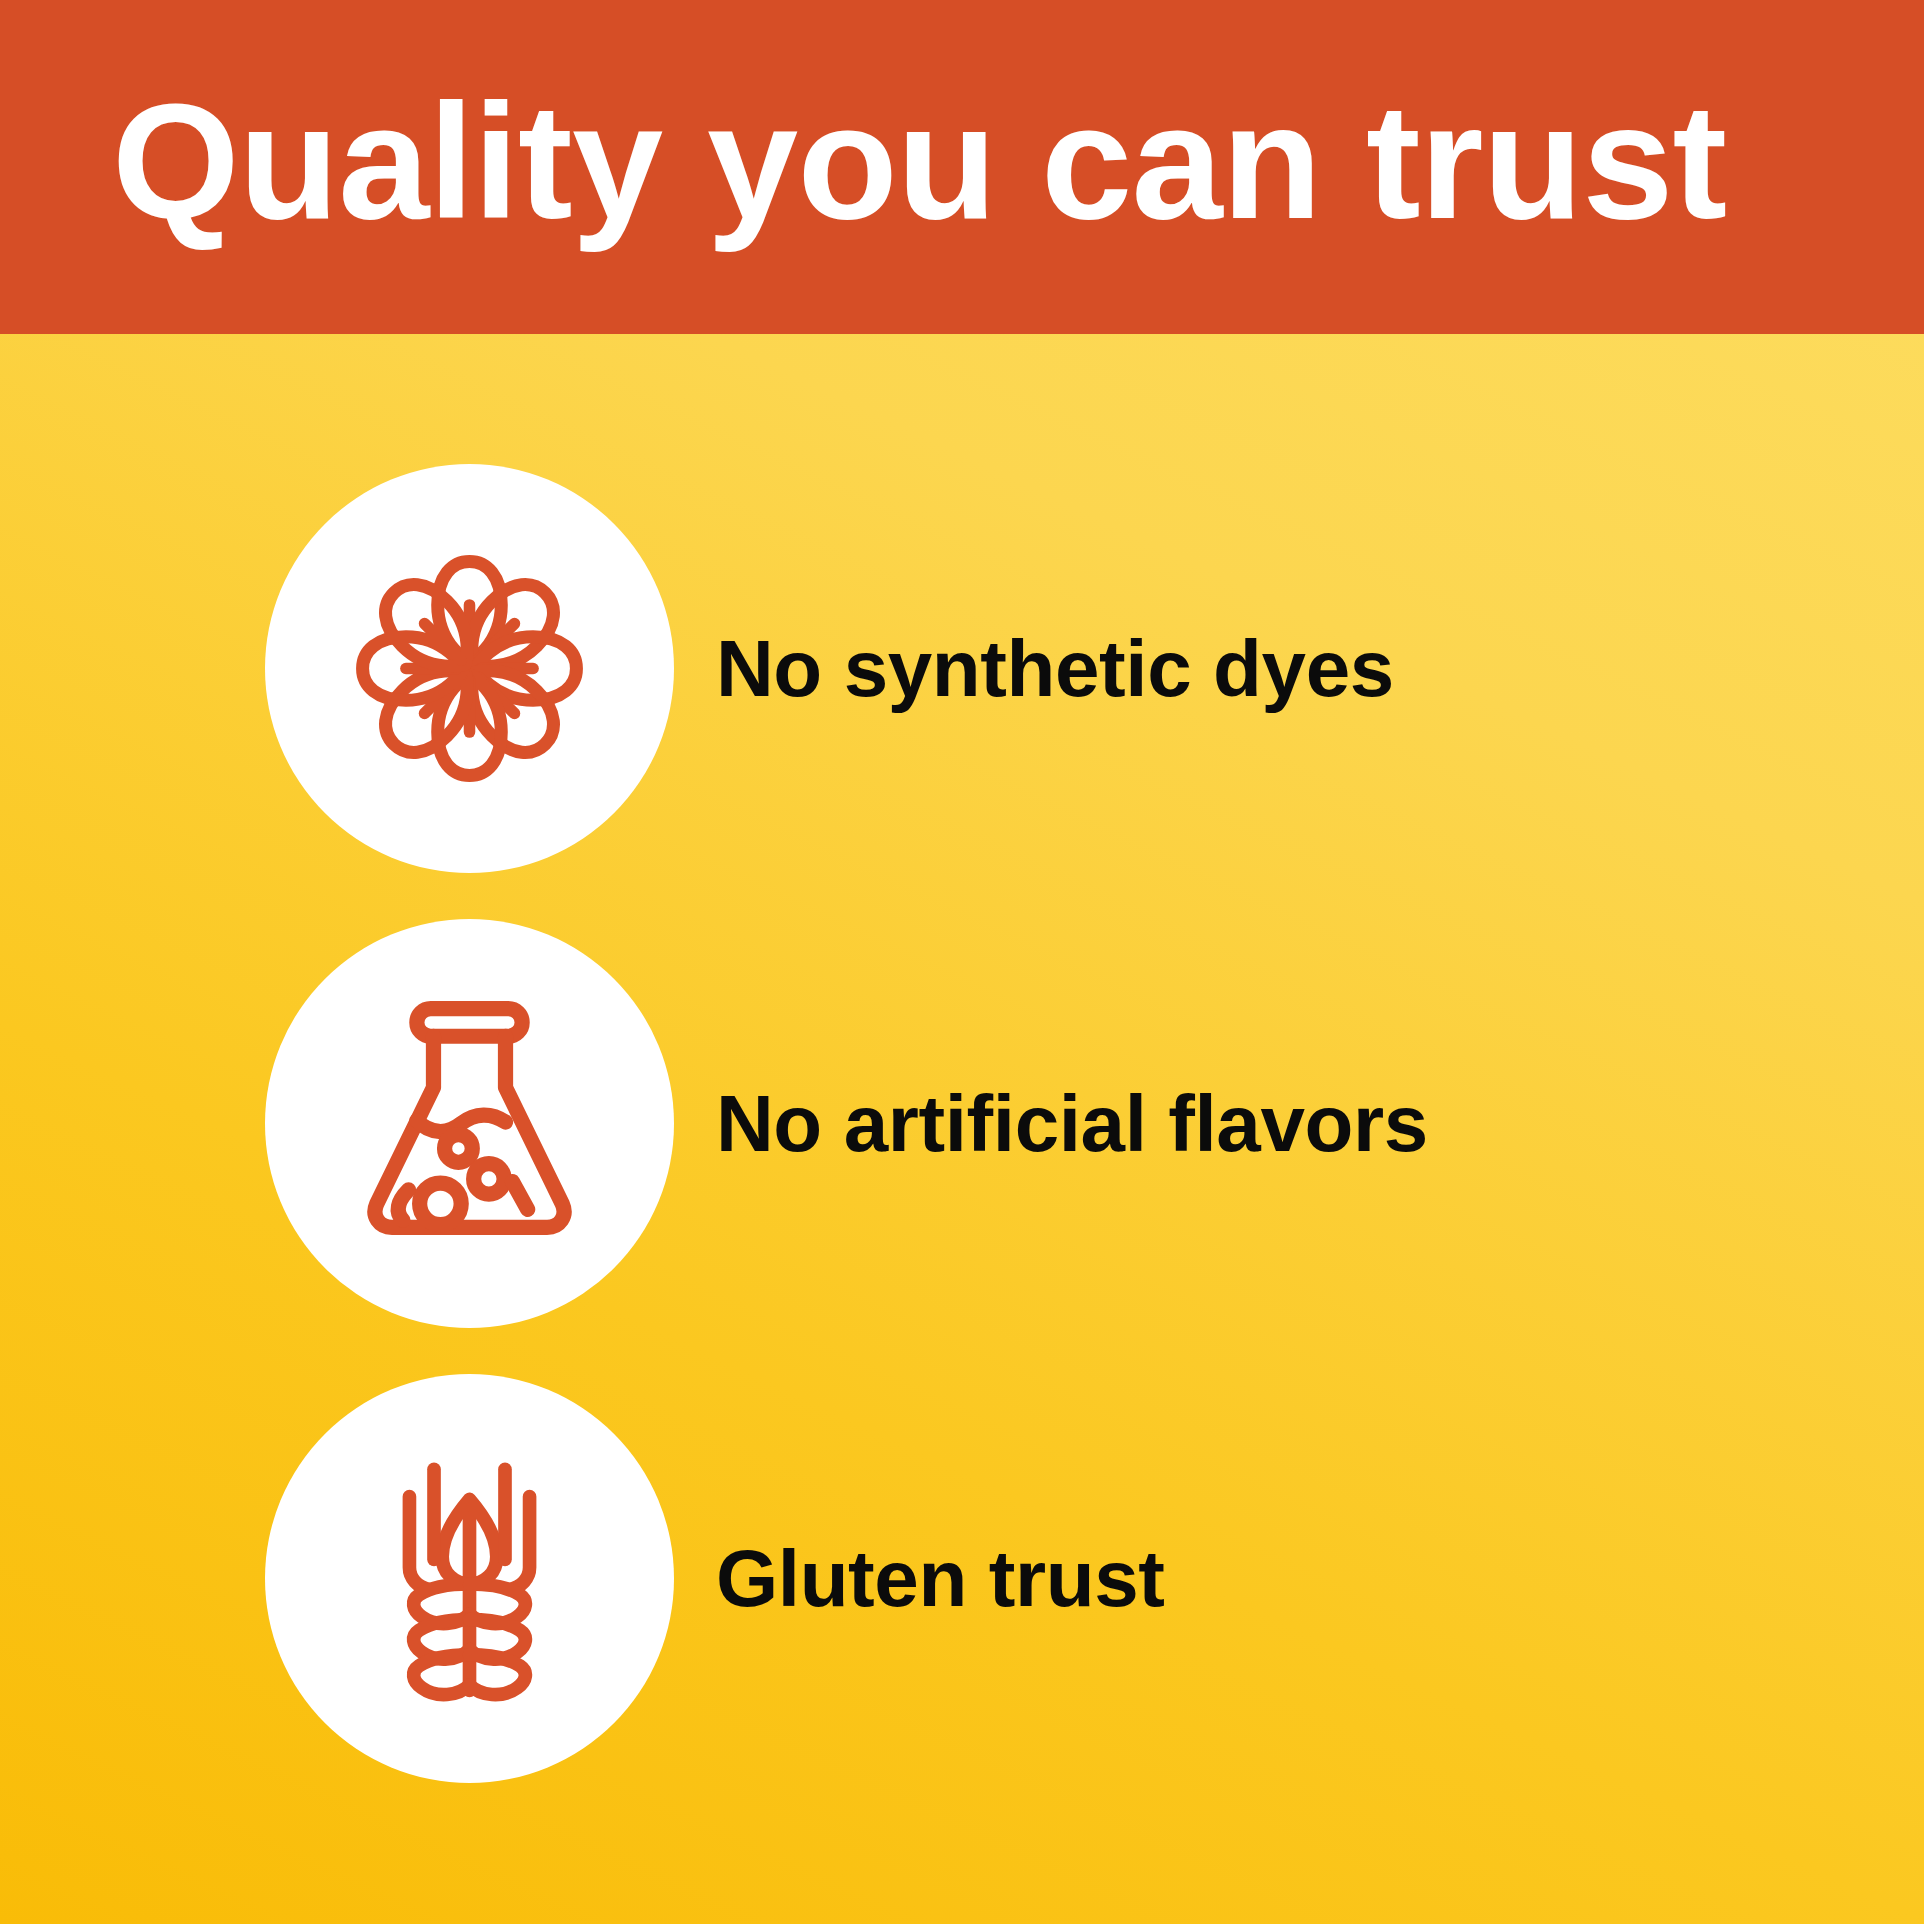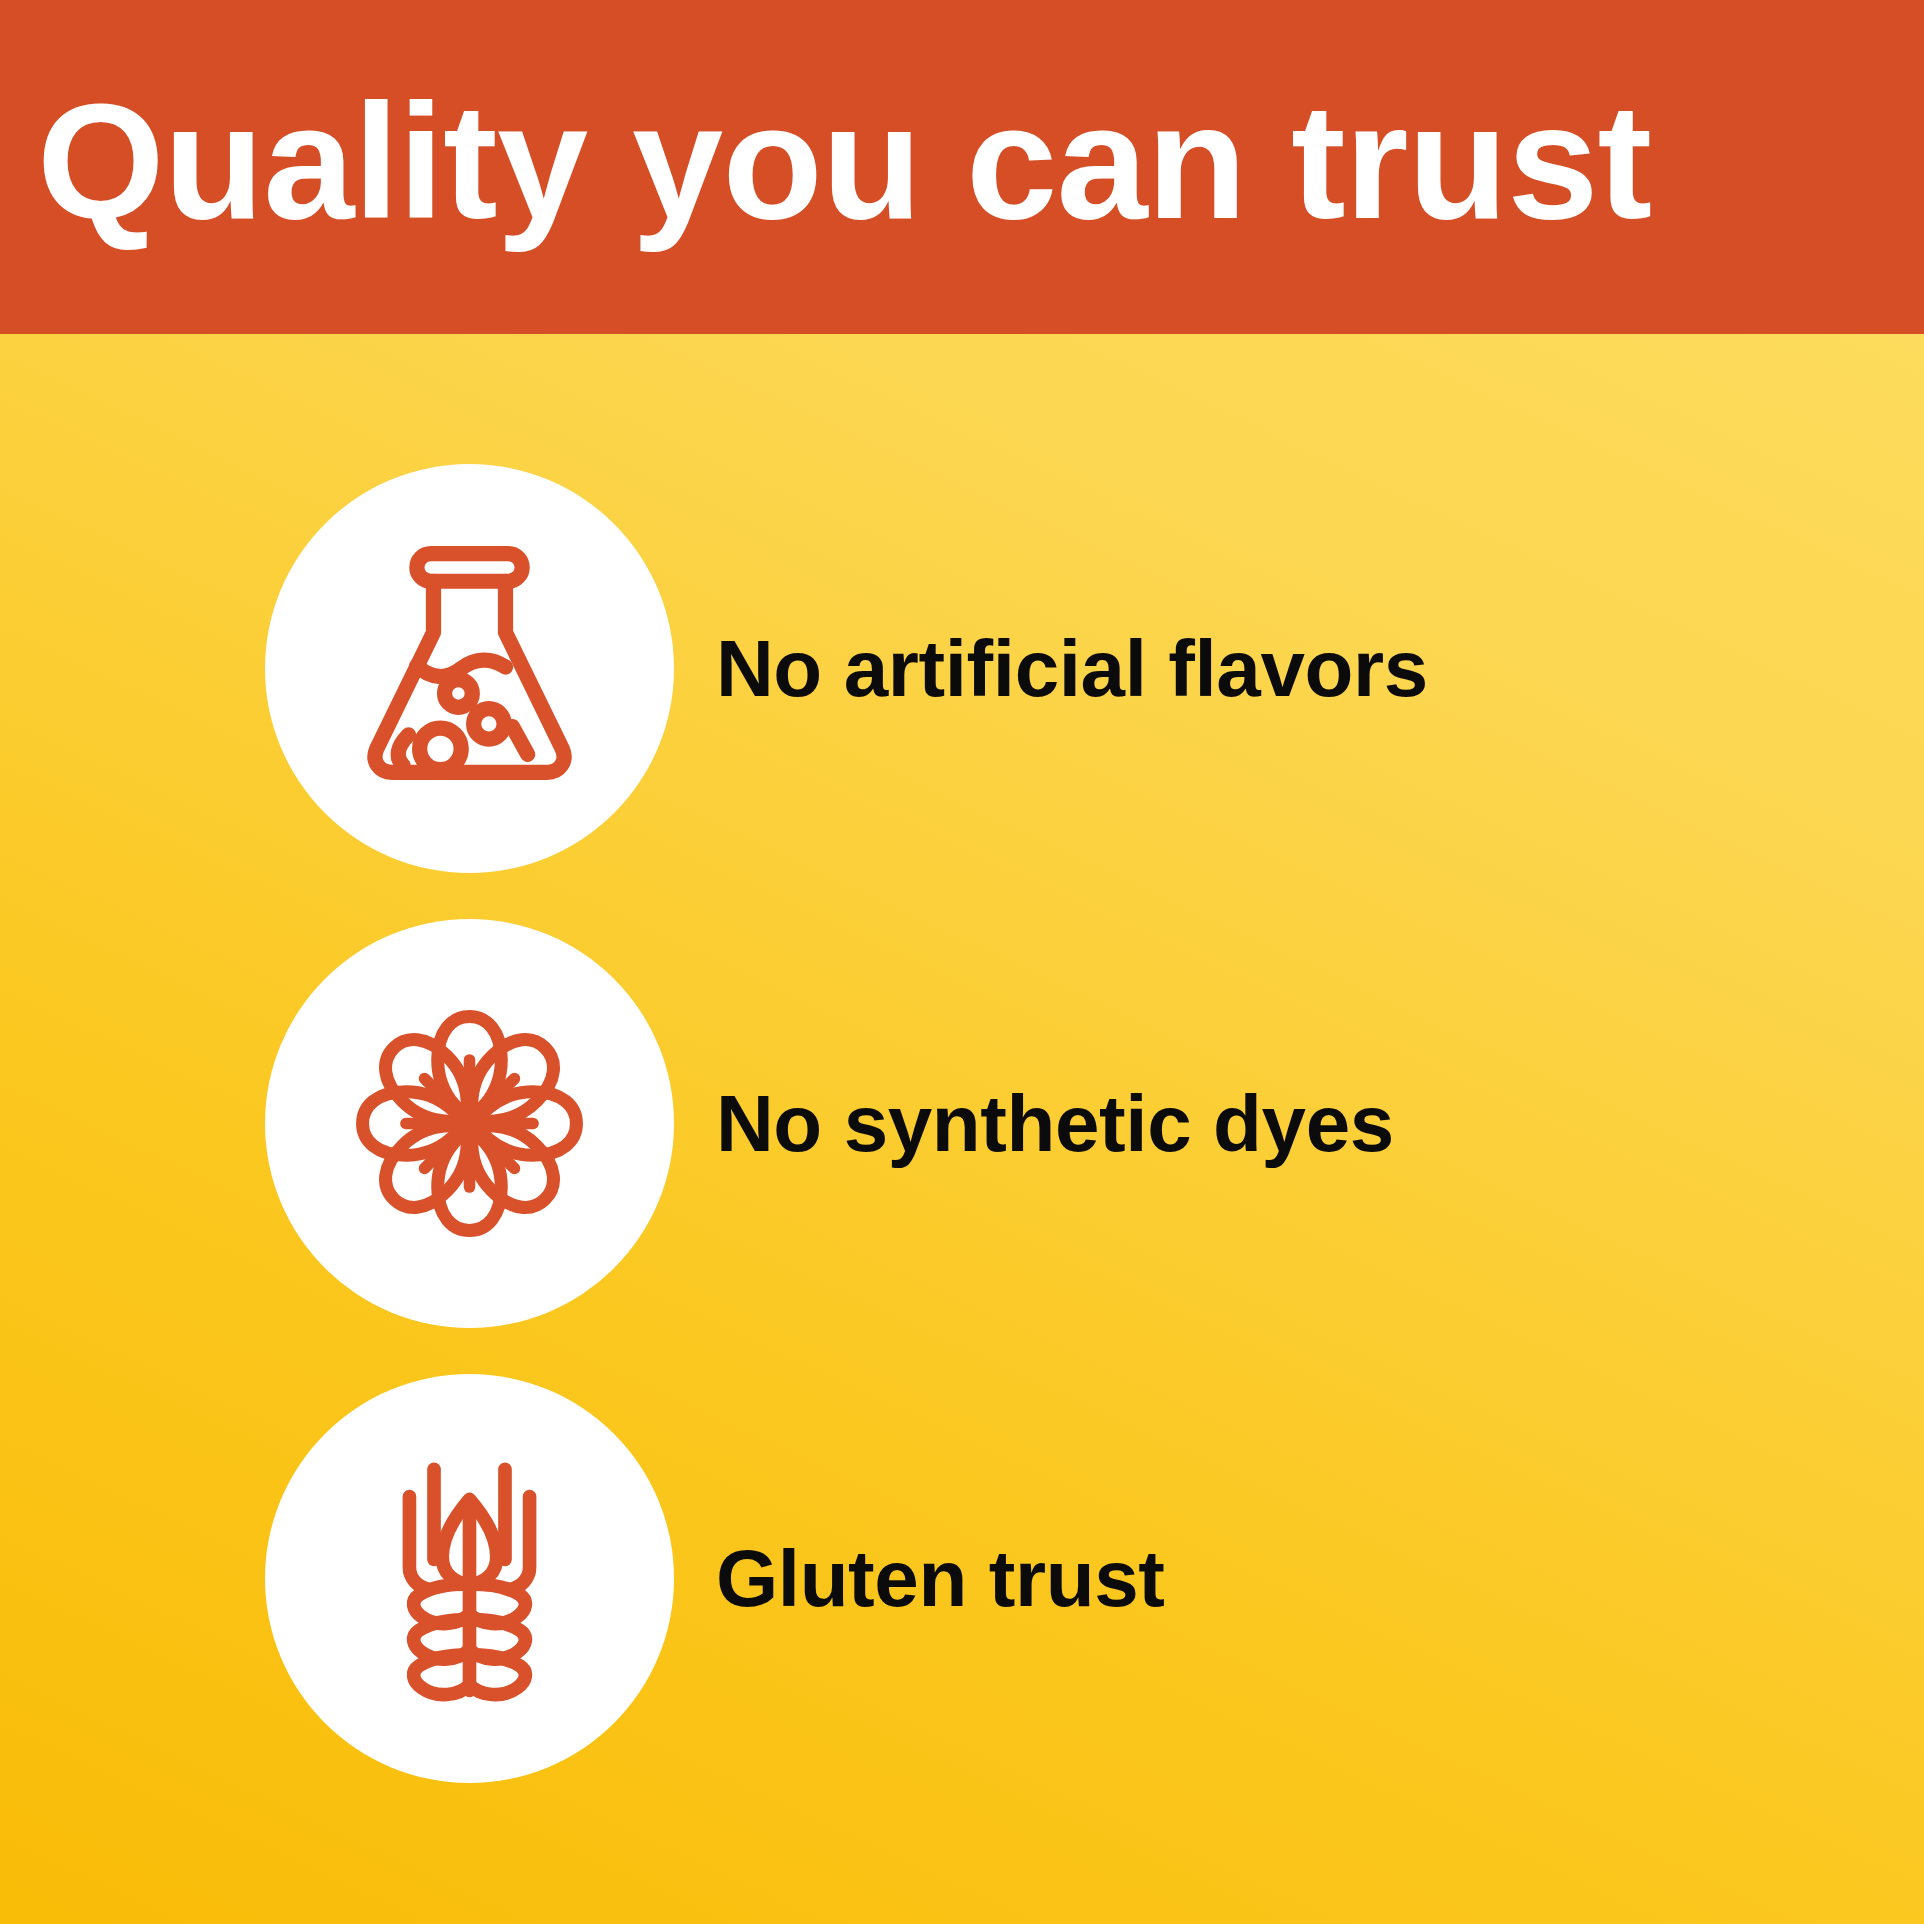--- a/index.html
+++ b/index.html
@@ -25,21 +25,21 @@
   .header-banner {
     position: absolute;
     left: 0;
     top: 0;
     width: 1925px;
     height: 334px;
     background: #D64E26;
     display: flex;
     align-items: center;
     box-sizing: border-box;
-    padding-left: 37px;
+    padding-left: 112px;
   }
   .header-title {
     color: #FFFFFF;
     font-size: 164px;
     font-weight: bold;
     line-height: 1.0;
     letter-spacing: -0.8px;
     white-space: nowrap;
     margin: 0;
     transform: translateY(-4.8px);
@@ -94,20 +94,65 @@
 
   <div class="header-banner">
     <h1 class="header-title">Quality you can trust</h1>
   </div>
 
   <div class="feature-list">
 
     <div class="feature-row">
       <div class="feature-icon-badge">
         <span>
+          <svg width="289" height="289" viewBox="0 0 200 200" fill="none" stroke="#D9512A" stroke-width="9" stroke-linecap="round" stroke-linejoin="round">
+            <g>
+
+              <g transform="rotate(0 100 100)">
+                <path d="M100 96 C 100 96, 78 84, 78 56 C 78 36, 88 26, 100 26 C 112 26, 122 36, 122 56 C 122 84, 100 96, 100 96 Z"></path>
+                <path d="M100 92 L100 56" stroke-width="8"></path>
+              </g>
+              <g transform="rotate(45 100 100)">
+                <path d="M100 96 C 100 96, 78 84, 78 56 C 78 36, 88 26, 100 26 C 112 26, 122 36, 122 56 C 122 84, 100 96, 100 96 Z"></path>
+                <path d="M100 92 L100 56" stroke-width="8"></path>
+              </g>
+              <g transform="rotate(90 100 100)">
+                <path d="M100 96 C 100 96, 78 84, 78 56 C 78 36, 88 26, 100 26 C 112 26, 122 36, 122 56 C 122 84, 100 96, 100 96 Z"></path>
+                <path d="M100 92 L100 56" stroke-width="8"></path>
+              </g>
+              <g transform="rotate(135 100 100)">
+                <path d="M100 96 C 100 96, 78 84, 78 56 C 78 36, 88 26, 100 26 C 112 26, 122 36, 122 56 C 122 84, 100 96, 100 96 Z"></path>
+                <path d="M100 92 L100 56" stroke-width="8"></path>
+              </g>
+              <g transform="rotate(180 100 100)">
+                <path d="M100 96 C 100 96, 78 84, 78 56 C 78 36, 88 26, 100 26 C 112 26, 122 36, 122 56 C 122 84, 100 96, 100 96 Z"></path>
+                <path d="M100 92 L100 56" stroke-width="8"></path>
+              </g>
+              <g transform="rotate(225 100 100)">
+                <path d="M100 96 C 100 96, 78 84, 78 56 C 78 36, 88 26, 100 26 C 112 26, 122 36, 122 56 C 122 84, 100 96, 100 96 Z"></path>
+                <path d="M100 92 L100 56" stroke-width="8"></path>
+              </g>
+              <g transform="rotate(270 100 100)">
+                <path d="M100 96 C 100 96, 78 84, 78 56 C 78 36, 88 26, 100 26 C 112 26, 122 36, 122 56 C 122 84, 100 96, 100 96 Z"></path>
+                <path d="M100 92 L100 56" stroke-width="8"></path>
+              </g>
+              <g transform="rotate(315 100 100)">
+                <path d="M100 96 C 100 96, 78 84, 78 56 C 78 36, 88 26, 100 26 C 112 26, 122 36, 122 56 C 122 84, 100 96, 100 96 Z"></path>
+                <path d="M100 92 L100 56" stroke-width="8"></path>
+              </g>
+            </g>
+          </svg>
+        </span>
+      </div>
+      <div class="feature-label">No synthetic dyes</div>
+    </div>
+
+    <div class="feature-row">
+      <div class="feature-icon-badge">
+        <span>
           <svg width="277" height="277" viewBox="0 0 200 200" fill="none" stroke="#D9512A" stroke-width="11" stroke-linecap="round" stroke-linejoin="round">
 
             <rect x="62" y="17" width="76" height="20" rx="10"></rect>
 
             <path d="M74 37 L74 74 L33 158 C 29 167, 35 175, 44 175 L156 175 C 165 175, 171 167, 167 158 L126 74 L126 37"></path>
 
             <path d="M62 98 C 72 108, 84 108, 94 100 C 104 92, 116 92, 126 99"></path>
 
             <circle cx="92" cy="118" r="10"></circle>
             <circle cx="114" cy="140" r="11"></circle>
@@ -117,65 +162,20 @@
             <path d="M131 142 L142 162"></path>
           </svg>
         </span>
       </div>
       <div class="feature-label">No artificial flavors</div>
     </div>
 
     <div class="feature-row">
       <div class="feature-icon-badge">
         <span>
-          <svg width="289" height="289" viewBox="0 0 200 200" fill="none" stroke="#D9512A" stroke-width="9" stroke-linecap="round" stroke-linejoin="round">
-            <g>
-
-              <g transform="rotate(0 100 100)">
-                <path d="M100 96 C 100 96, 78 84, 78 56 C 78 36, 88 26, 100 26 C 112 26, 122 36, 122 56 C 122 84, 100 96, 100 96 Z"></path>
-                <path d="M100 92 L100 56" stroke-width="8"></path>
-              </g>
-              <g transform="rotate(45 100 100)">
-                <path d="M100 96 C 100 96, 78 84, 78 56 C 78 36, 88 26, 100 26 C 112 26, 122 36, 122 56 C 122 84, 100 96, 100 96 Z"></path>
-                <path d="M100 92 L100 56" stroke-width="8"></path>
-              </g>
-              <g transform="rotate(90 100 100)">
-                <path d="M100 96 C 100 96, 78 84, 78 56 C 78 36, 88 26, 100 26 C 112 26, 122 36, 122 56 C 122 84, 100 96, 100 96 Z"></path>
-                <path d="M100 92 L100 56" stroke-width="8"></path>
-              </g>
-              <g transform="rotate(135 100 100)">
-                <path d="M100 96 C 100 96, 78 84, 78 56 C 78 36, 88 26, 100 26 C 112 26, 122 36, 122 56 C 122 84, 100 96, 100 96 Z"></path>
-                <path d="M100 92 L100 56" stroke-width="8"></path>
-              </g>
-              <g transform="rotate(180 100 100)">
-                <path d="M100 96 C 100 96, 78 84, 78 56 C 78 36, 88 26, 100 26 C 112 26, 122 36, 122 56 C 122 84, 100 96, 100 96 Z"></path>
-                <path d="M100 92 L100 56" stroke-width="8"></path>
-              </g>
-              <g transform="rotate(225 100 100)">
-                <path d="M100 96 C 100 96, 78 84, 78 56 C 78 36, 88 26, 100 26 C 112 26, 122 36, 122 56 C 122 84, 100 96, 100 96 Z"></path>
-                <path d="M100 92 L100 56" stroke-width="8"></path>
-              </g>
-              <g transform="rotate(270 100 100)">
-                <path d="M100 96 C 100 96, 78 84, 78 56 C 78 36, 88 26, 100 26 C 112 26, 122 36, 122 56 C 122 84, 100 96, 100 96 Z"></path>
-                <path d="M100 92 L100 56" stroke-width="8"></path>
-              </g>
-              <g transform="rotate(315 100 100)">
-                <path d="M100 96 C 100 96, 78 84, 78 56 C 78 36, 88 26, 100 26 C 112 26, 122 36, 122 56 C 122 84, 100 96, 100 96 Z"></path>
-                <path d="M100 92 L100 56" stroke-width="8"></path>
-              </g>
-            </g>
-          </svg>
-        </span>
-      </div>
-      <div class="feature-label">No synthetic dyes</div>
-    </div>
-
-    <div class="feature-row">
-      <div class="feature-icon-badge">
-        <span>
           <svg width="273" height="273" viewBox="0 0 200 200" fill="none" stroke="#D9512A" stroke-width="10" stroke-linecap="round" stroke-linejoin="round">
 
             <path d="M100 50 L100 182"></path>
 
             <path d="M100 42 C 88 56, 80 70, 80 84 C 80 96, 89 104, 100 104 C 111 104, 120 96, 120 84 C 120 70, 112 56, 100 42 Z"></path>
 
             <path d="M74 20 L74 86"></path>
             <path d="M126 20 L126 86"></path>
 
             <path d="M56 40 L56 92 C 56 100, 62 106, 70 108"></path>

